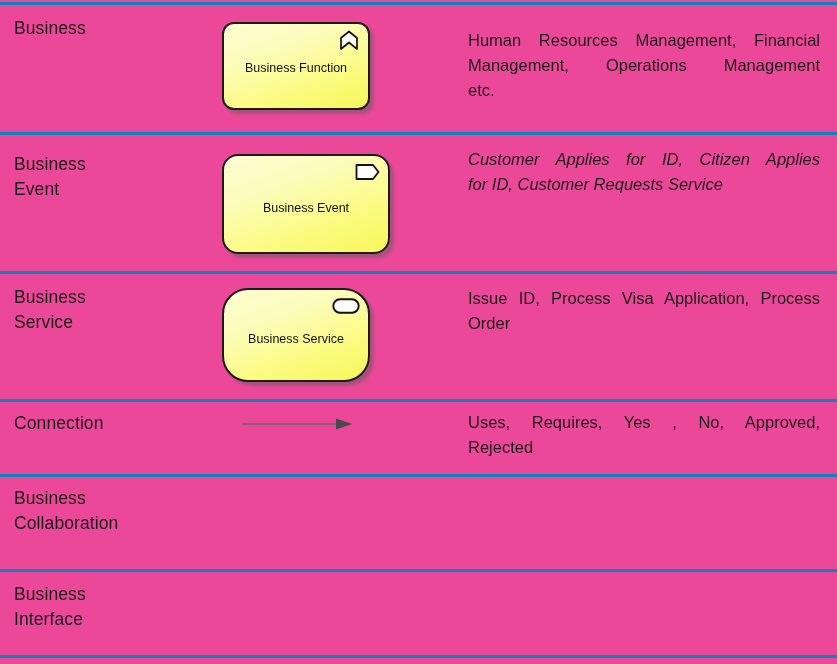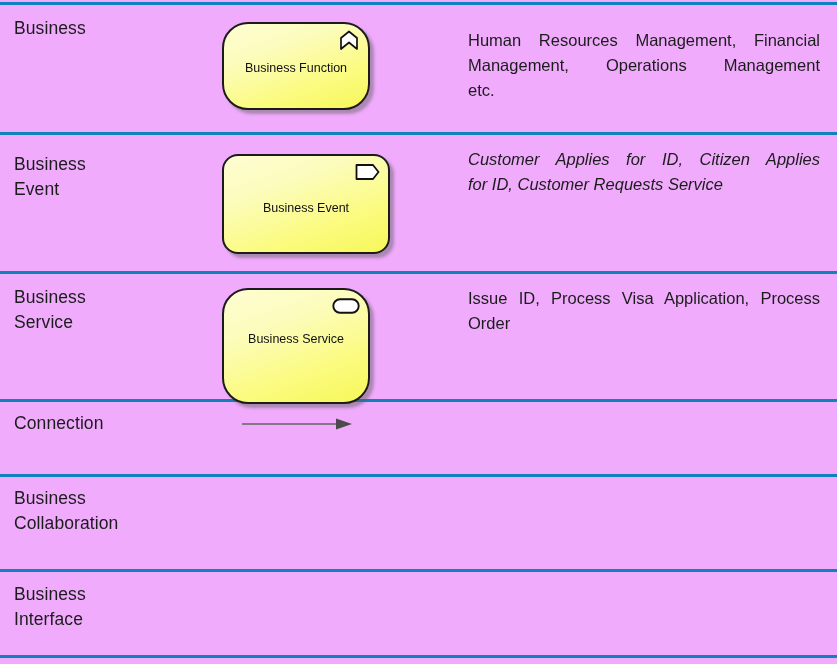--- a/index.html
+++ b/index.html
@@ -11,21 +11,21 @@
     width: 837px;
     height: 664px;
     font-family: "Liberation Sans", sans-serif;
     color: #1a1a1a;
     overflow: hidden;
   }
   #page {
     position: relative;
     width: 837px;
     height: 664px;
-    background: #f0abfc;
+    background: #ec4899;
   }
   .rule {
     position: absolute;
     left: 0;
     width: 837px;
     height: 3px;
     background: #0f81bd;
   }
   .row {
     position: absolute;
@@ -105,21 +105,21 @@
   <div class="rule" style="top:474px;"></div>
   <div class="rule" style="top:569px;"></div>
   <div class="rule" style="top:655px;"></div>
 
   <div class="row" style="top:0;height:132px;">
     <div class="cell-label" style="top:16px;">
       <span class="ln">Business</span>
     </div>
 
     <div class="cell-fig" style="left:222px;top:22px;">
-      <div class="archi-round" style="width:148px;height:88px;border-radius:26px;">
+      <div class="archi-round" style="width:148px;height:88px;border-radius:12px;">
         <span class="badge">
           <svg viewBox="0 0 22 20" width="22" height="20" aria-hidden="true">
             <path d="M3 19 L3 8 L11 1.5 L19 8 L19 19 L11 12.5 Z" fill="#ffffff" stroke="#111111" stroke-width="1.7" stroke-linejoin="round"></path>
           </svg>
         </span>
         <span class="caption" style="top:37px;">Business Function</span>
       </div>
     </div>
 
     <div class="cell-desc" style="top:28px;">
@@ -152,21 +152,21 @@
     </div>
   </div>
 
   <div class="row" style="top:271px;height:128px;">
     <div class="cell-label" style="top:14px;">
       <span class="ln">Business</span>
       <span class="ln">Service</span>
     </div>
 
     <div class="cell-fig" style="left:222px;top:17px;">
-      <div class="archi-round" style="width:148px;height:116px;border-radius:26px;">
+      <div class="archi-round" style="width:148px;height:94px;border-radius:26px;">
         <span class="badge" style="top:8px;right:8px;width:28px;height:16px;">
           <svg viewBox="0 0 28 16" width="28" height="16" aria-hidden="true">
             <rect x="1.3" y="1.3" width="25.4" height="13.4" rx="6.7" ry="6.7" fill="#ffffff" stroke="#111111" stroke-width="1.9"></rect>
           </svg>
         </span>
         <span class="caption" style="top:42px;">Business Service</span>
       </div>
     </div>
 
     <div class="cell-desc" style="top:15px;">
@@ -180,20 +180,24 @@
       <span class="ln">Connection</span>
     </div>
 
     <div class="connector" style="left:240px;top:14px;">
       <svg width="120" height="22" viewBox="0 0 120 22" aria-hidden="true">
         <line x1="2" y1="11" x2="98" y2="11" stroke="#666666" stroke-width="1.6"></line>
         <path d="M96 5.5 L112 11 L96 16.5 Z" fill="#4a4a4a"></path>
       </svg>
     </div>
 
+    <div class="cell-desc" style="top:11px;">
+      <span class="ln just">Uses,  Requires,  Yes  ,  No,  Approved,</span>
+      <span class="ln">Rejected</span>
+    </div>
   </div>
 
   <div class="row" style="top:474px;height:95px;">
     <div class="cell-label" style="top:12px;">
       <span class="ln">Business</span>
       <span class="ln">Collaboration</span>
     </div>
 
   </div>
 

